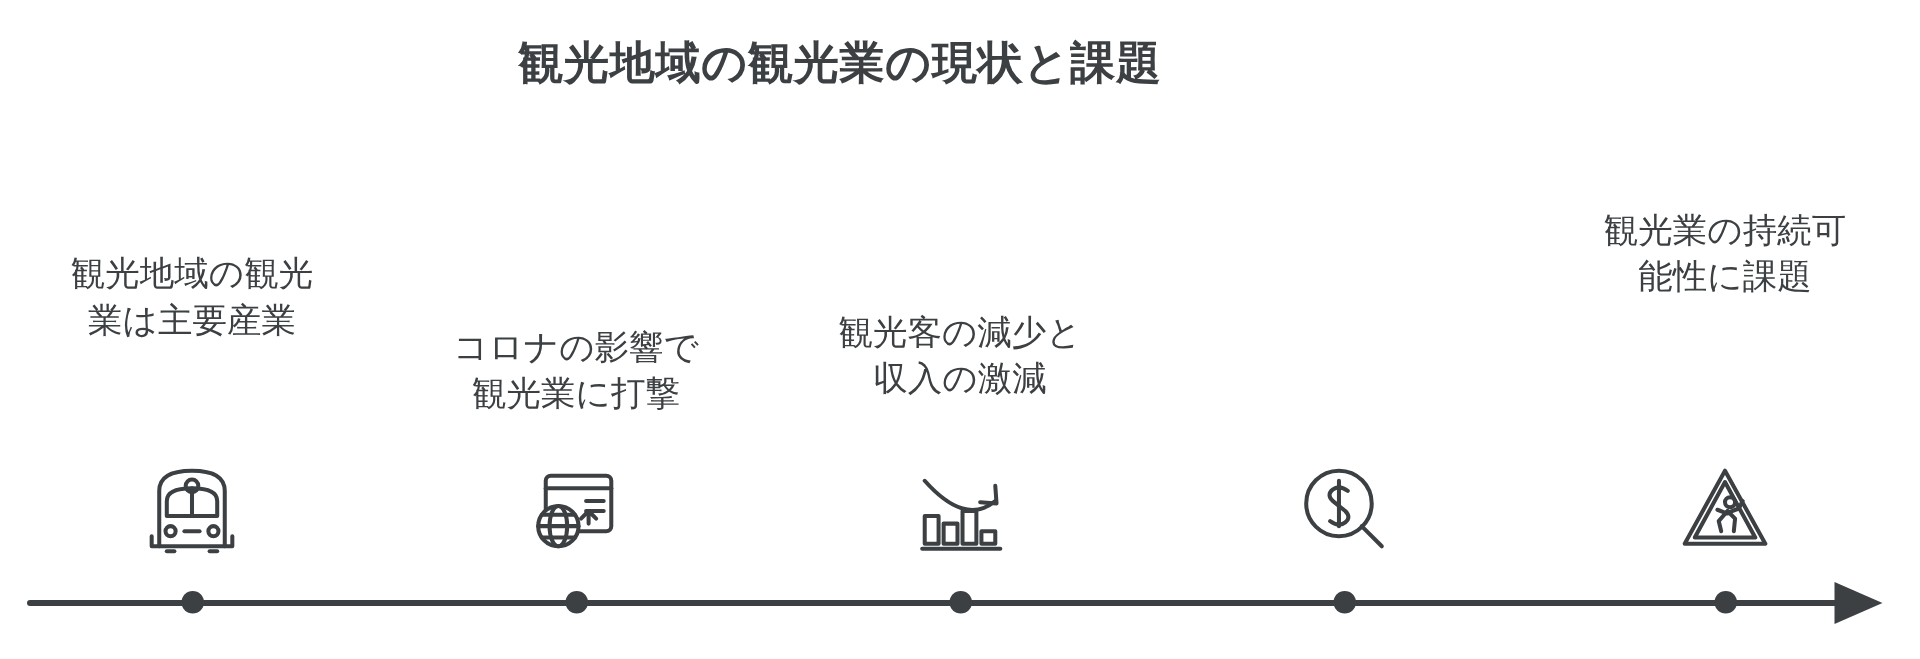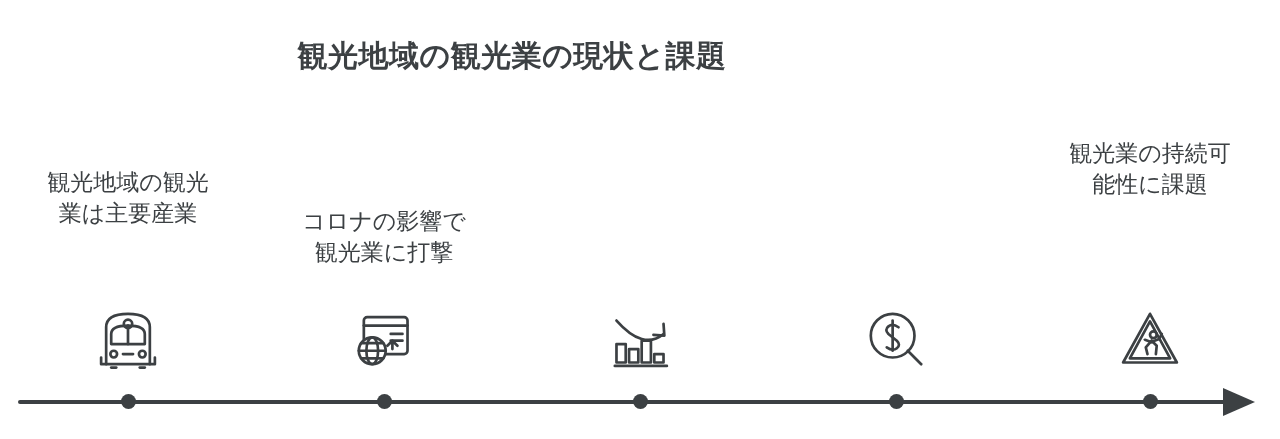--- a/index.html
+++ b/index.html
@@ -14,28 +14,29 @@
     color: #3c4043;
     overflow: hidden;
   }
   .canvas {
     position: relative;
     width: 1280px;
     height: 439px;
   }
   .title {
     position: absolute;
-    top: 36px;
+    top: 22px;
     left: 0;
     width: 1024px;
     text-align: center;
     font-size: 30px;
     font-weight: bold;
     color: #3c4043;
     letter-spacing: 0.5px;
+    padding-left: 48px;
   }
 
   
   .timeline {
     position: absolute;
     left: 18px;
     top: 399px;
     width: 1244px;
     height: 6px;
   }
@@ -120,39 +121,41 @@
         <path d="M24 80 L18 80 L18 72"></path>
         <path d="M76 80 L82 80 L82 72"></path>
         <line x1="30" y1="84" x2="36" y2="84"></line>
         <line x1="64" y1="84" x2="70" y2="84"></line>
       </svg>
     </div>
     <div class="node-dot" style="left:125px;"></div>
   </div>
 
   <div class="node" style="left:384px; height:399px;">
-    <div class="node-label" style="bottom:130px;">コロナの影響で
+    <div class="node-label" style="bottom:120px;">コロナの影響で
 観光業に打撃</div>
     <div class="node-icon" style="top:297px;">
       <svg viewBox="0 0 100 100" fill="none" stroke="#3c4043" stroke-width="3.2" stroke-linecap="round" stroke-linejoin="round">
         <rect x="26" y="24" width="52" height="44" rx="4"></rect>
         <line x1="26" y1="34" x2="78" y2="34"></line>
         <path d="M58 44 L72 44 M58 52 L72 52"></path>
         <path d="M54 58 l6 -6 l6 6 M60 52 l0 10"></path>
         <circle cx="36" cy="64" r="16" fill="#ffffff"></circle>
         <ellipse cx="36" cy="64" rx="7" ry="16"></ellipse>
         <line x1="20" y1="64" x2="52" y2="64"></line>
         <line x1="23" y1="55" x2="49" y2="55"></line>
         <line x1="23" y1="73" x2="49" y2="73"></line>
       </svg>
     </div>
     <div class="node-dot" style="left:125px;"></div>
   </div>
 
   <div class="node" style="left:640px; height:399px;">
+    <div class="node-label" style="bottom:130px;">観光客の減少と
+収入の激減</div>
     <div class="node-icon" style="top:297px;">
       <svg viewBox="0 0 100 100" fill="none" stroke="#3c4043" stroke-width="3.2" stroke-linecap="round" stroke-linejoin="round">
         <path d="M22 28 Q38 46 52 50 Q66 54 78 44"></path>
         <path d="M78 32 L79 46 L66 45"></path>
         <rect x="22" y="56" width="11" height="22"></rect>
         <rect x="37" y="62" width="11" height="16"></rect>
         <rect x="52" y="52" width="11" height="26"></rect>
         <rect x="67" y="68" width="11" height="10"></rect>
         <line x1="20" y1="82" x2="82" y2="82"></line>
       </svg>

